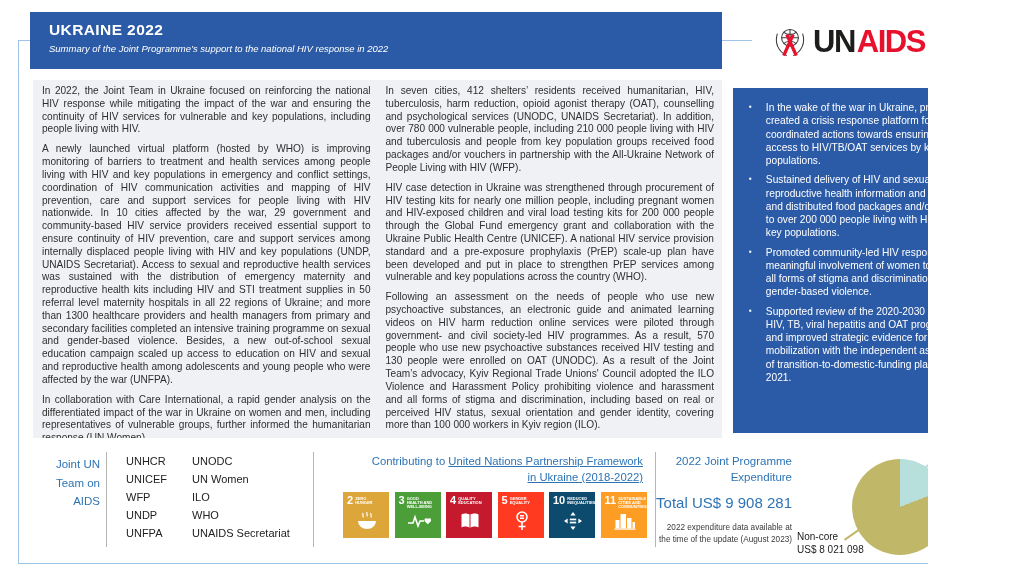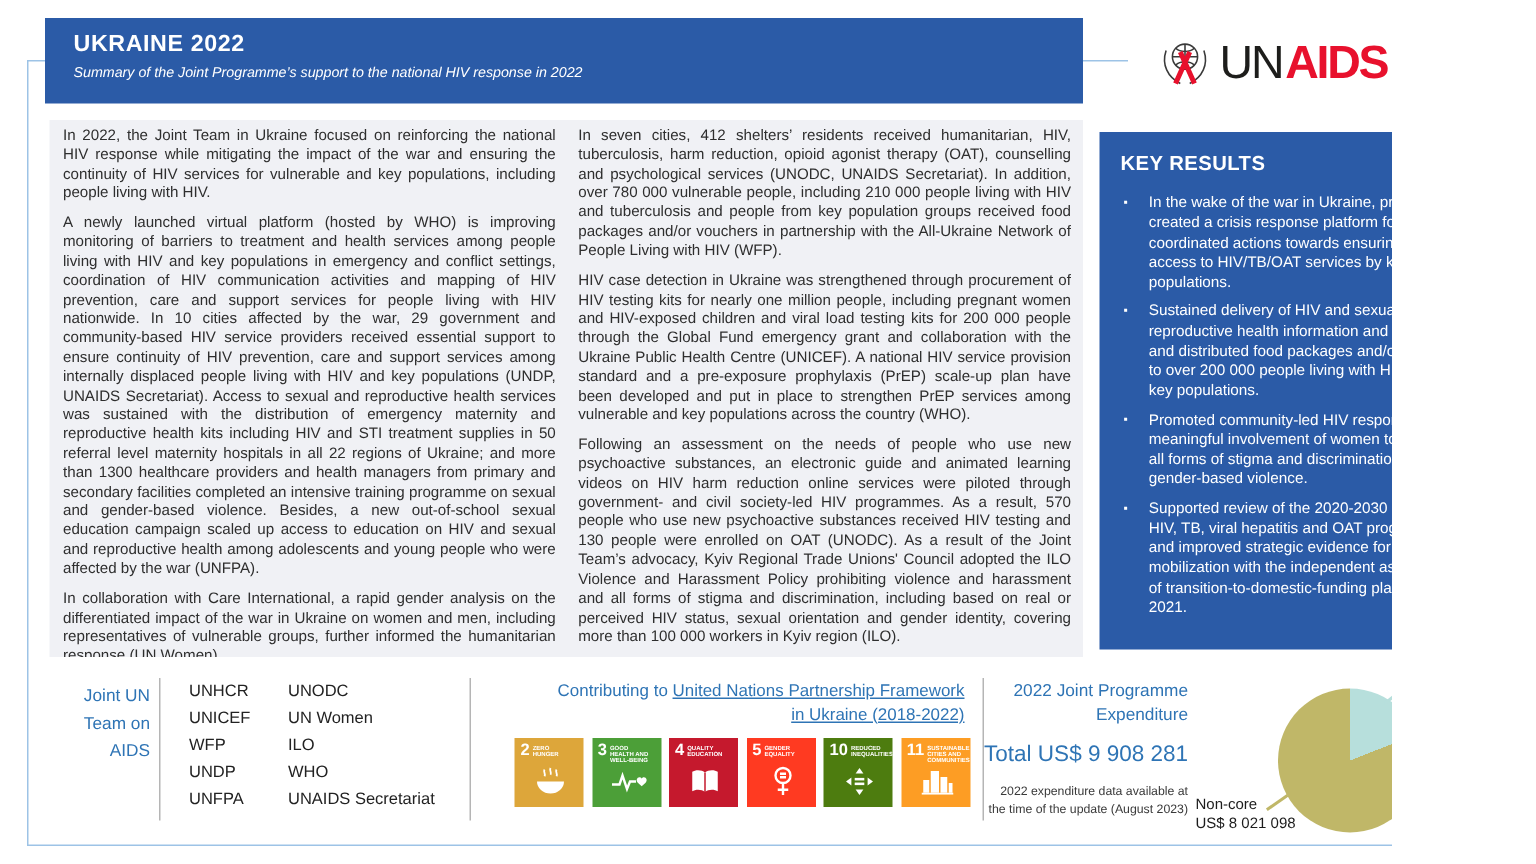--- a/index.html
+++ b/index.html
@@ -13,21 +13,21 @@
   
   .header{position:absolute;left:30px;top:12px;width:692px;height:57px;
           background:#2b5ba7;padding:9px 0 0 19px;box-sizing:border-box;}
   .title{color:#fff;font-size:15.5px;font-weight:bold;letter-spacing:.4px;}
   .subtitle{color:#fff;font-size:9.5px;font-style:italic;margin-top:4px;}
 
   
   .logo{position:absolute;left:752px;top:17px;width:246px;height:50px;background:#fff;
         display:flex;align-items:center;justify-content:center;gap:2px;}
   .emblem{width:42px;height:42px;flex:0 0 auto;}
-  .un{font-size:31px;font-weight:normal;color:#1d1d1b;letter-spacing:-1.5px;}
+  .un{font-size:31px;font-weight:bold;color:#1d1d1b;letter-spacing:-1.5px;}
   .aids{font-size:31px;font-weight:bold;color:#e8112d;letter-spacing:-1.5px;}
   .sep{width:2px;height:30px;background:#9a9a9a;margin:0 6px;flex:0 0 auto;}
   .wheel{position:relative;width:38px;height:38px;border-radius:50%;flex:0 0 auto;background:
     conic-gradient(#E5243B 0 5.9%,#DDA63A 0 11.8%,#4C9F38 0 17.6%,#C5192D 0 23.5%,
     #FF3A21 0 29.4%,#26BDE2 0 35.3%,#FCC30B 0 41.2%,#A21942 0 47.1%,#FD6925 0 52.9%,
     #DD1367 0 58.8%,#FD9D24 0 64.7%,#BF8B2E 0 70.6%,#3F7E44 0 76.5%,#0A97D9 0 82.4%,
     #56C02B 0 88.2%,#00689D 0 94.1%,#19486A 0 100%);}
   .wheel::after{content:"";position:absolute;inset:9px;border-radius:50%;background:#fff;}
 
   
@@ -109,21 +109,20 @@
       <p>In collaboration with Care International, a rapid gender analysis on the differentiated impact of the war in Ukraine on women and men, including representatives of vulnerable groups, further informed the humanitarian response (UN Women).</p>
     </div>
     <div class="col">
       <p>In seven cities, 412 shelters’ residents received humanitarian, HIV, tuberculosis, harm reduction, opioid agonist therapy (OAT), counselling and psychological services (UNODC, UNAIDS Secretariat). In addition, over 780 000 vulnerable people, including 210 000 people living with HIV and tuberculosis and people from key population groups received food packages and/or vouchers in partnership with the All-Ukraine Network of People Living with HIV (WFP).</p>
       <p>HIV case detection in Ukraine was strengthened through procurement of HIV testing kits for nearly one million people, including pregnant women and HIV-exposed children and viral load testing kits for 200 000 people through the Global Fund emergency grant and collaboration with the Ukraine Public Health Centre (UNICEF). A national HIV service provision standard and a pre-exposure prophylaxis (PrEP) scale-up plan have been developed and put in place to strengthen PrEP services among vulnerable and key populations across the country (WHO).</p>
       <p>Following an assessment on the needs of people who use new psychoactive substances, an electronic guide and animated learning videos on HIV harm reduction online services were piloted through government- and civil society-led HIV programmes. As a result, 570 people who use new psychoactive substances received HIV testing and 130 people were enrolled on OAT (UNODC). As a result of the Joint Team’s advocacy, Kyiv Regional Trade Unions' Council adopted the ILO Violence and Harassment Policy prohibiting violence and harassment and all forms of stigma and discrimination, including based on real or perceived HIV status, sexual orientation and gender identity, covering more than 100 000 workers in Kyiv region (ILO).</p>
     </div>
   </main>
 
   <aside class="key-results">
-    <h2>KEY RESULTS</h2>
     <div class="kr-item">
         <span>In the wake of the war in Ukraine, promptly created a crisis response platform for coordinated actions towards ensuring continued access to HIV/TB/OAT services by key populations.</span>
       </div>
     <div class="kr-item">
         <span>Sustained delivery of HIV and sexual and reproductive health information and services; and distributed food packages and/or vouchers to over 200 000 people living with HIV/TB and key populations.</span>
       </div>
     <div class="kr-item">
         <span>Promoted community-led HIV responses and meaningful involvement of women to address all forms of stigma and discrimination and gender-based violence.</span>
       </div>
     <div class="kr-item">
@@ -196,21 +195,21 @@
           <span class="sdg-num">5</span>
           <span class="sdg-title">GENDER EQUALITY</span>
         </div>
       <div class="sdg-glyph">
         <svg width="26" height="24" viewBox="0 0 24 24">
             <circle cx="12" cy="8" r="5" stroke="#fff" stroke-width="1.6" fill="none"></circle>
             <path d="M12 13 V21 M8.5 17.5 h7 M10 6.8 h4 M10 9.2 h4" stroke="#fff" stroke-width="1.6" fill="none"></path>
           </svg>
       </div>
     </div>
-    <div class="sdg" style="background: #4d7c0f;">
+    <div class="sdg" style="background: #0c4a6e;">
       <div class="sdg-head">
           <span class="sdg-num">10</span>
           <span class="sdg-title">REDUCED INEQUALITIES</span>
         </div>
       <div class="sdg-glyph">
         <svg width="26" height="24" viewBox="0 0 24 24">
             <g fill="#fff">
               <rect x="8.8" y="9.6" width="6.4" height="1.7"></rect>
               <rect x="8.8" y="12.7" width="6.4" height="1.7"></rect>
               <path d="M12 3 l2.6 3.6 h-5.2 z"></path>

